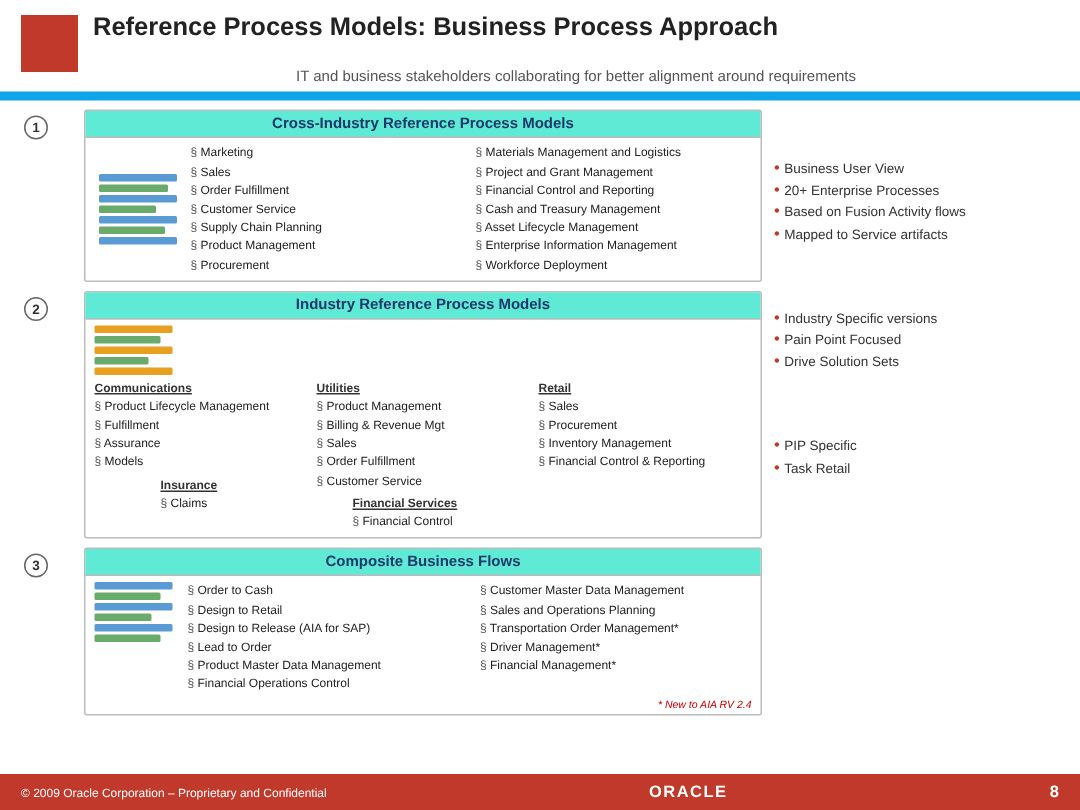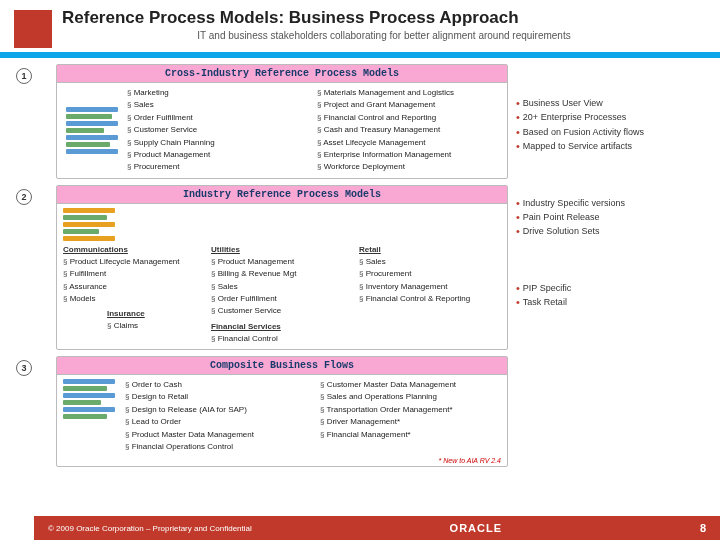--- a/index.html
+++ b/index.html
@@ -55,24 +55,23 @@
       font-size: 9px;
       font-weight: bold;
       background: #fff;
       color: #333;
     }
     .section-title {
       font-size: 10px;
       font-weight: bold;
       text-align: center;
       padding: 3px 6px;
-      background: #f9a8d4;
+      background: #5eead4;
       color: #1a3a6b;
       border-bottom: 1px solid #bbb;
-      font-family: Liberation Mono, monospace;
     }
     .section-content {
       padding: 4px 6px;
       display: flex;
       gap: 6px;
       justify-content: flex-end;
     }
 
     
     .s1-left, .s1-right {
@@ -168,21 +167,20 @@
       position: absolute;
       bottom: 0;
       left: 0;
       right: 0;
       height: 24px;
       background: #c0392b;
       display: flex;
       align-items: center;
       justify-content: space-between;
       padding: 0 14px;
-      margin-left: 34px;
     }
     .footer-copyright {
       font-size: 8px;
       color: #fff;
     }
     .footer-oracle {
       font-size: 11px;
       font-weight: bold;
       color: #fff;
       letter-spacing: 1px;
@@ -207,21 +205,21 @@
       padding-left: 22px;
     }
   </style>
 </head>
 <body>
 
 <div style="display:flex; align-items:flex-start; padding: 8px 14px 4px 14px; border-bottom: 6px solid #0ea5e9;">
   <div style="width:38px; height:38px; background:#c0392b; flex-shrink:0; margin-right:10px; margin-top:2px;"></div>
   <div style="flex:1;">
     <div style="font-size:17px; font-weight:bold; color:#222; line-height:1.2;">Reference Process Models: Business Process Approach</div>
-    <div style="font-size:10px; color:#555; text-align:center; margin-top:2px;">IT and business stakeholders collaborating for better alignment around requirements</div>
+    <div style="font-size:10px; color:#555; text-align:center; margin-top:18px;">IT and business stakeholders collaborating for better alignment around requirements</div>
   </div>
 </div>
 
 <div class="main" style="padding-top:6px;">
 
   <div class="left-col" style="padding-left:20px; position:relative;">
 
     <div class="wrapper">
       <div class="section-num">1</div>
       <div class="section-box">
@@ -303,21 +301,21 @@
 
             <div class="s2-col">
               <div class="s2-col-title">Utilities</div>
               <ul class="bullet-list" id="s2-util-ul">
                   <li>Product Management</li>
                   <li>Billing &amp; Revenue Mgt</li>
                   <li>Sales</li>
                   <li>Order Fulfillment</li>
                   <li>Customer Service</li>
                 </ul>
-              <div style="margin-top:4px;">
+              <div style="margin-top:4px;margin-left:24px;">
                 <div class="s2-col-title">Financial Services</div>
                 <ul class="bullet-list" id="s2-fin-ul">
                     <li>Financial Control</li>
                   </ul>
               </div>
             </div>
 
             <div class="s2-col">
               <div class="s2-col-title">Retail</div>
               <ul class="bullet-list" id="s2-ret-ul">
@@ -396,21 +394,21 @@
           <span>Mapped to Service artifacts</span>
         </div>
       </div>
     <div class="right-section" id="rb2-container" style="margin-top:28px;">
         <div class="right-bullet">
           <span class="right-bullet-dot">•</span>
           <span>Industry Specific versions</span>
         </div>
         <div class="right-bullet">
           <span class="right-bullet-dot">•</span>
-          <span>Pain Point Release</span>
+          <span>Pain Point Focused</span>
         </div>
         <div class="right-bullet">
           <span class="right-bullet-dot">•</span>
           <span>Drive Solution Sets</span>
         </div>
       </div>
     <div class="right-section" id="rb3-container" style="margin-top:28px;">
         <div class="right-bullet">
           <span class="right-bullet-dot">•</span>
           <span>PIP Specific</span>

